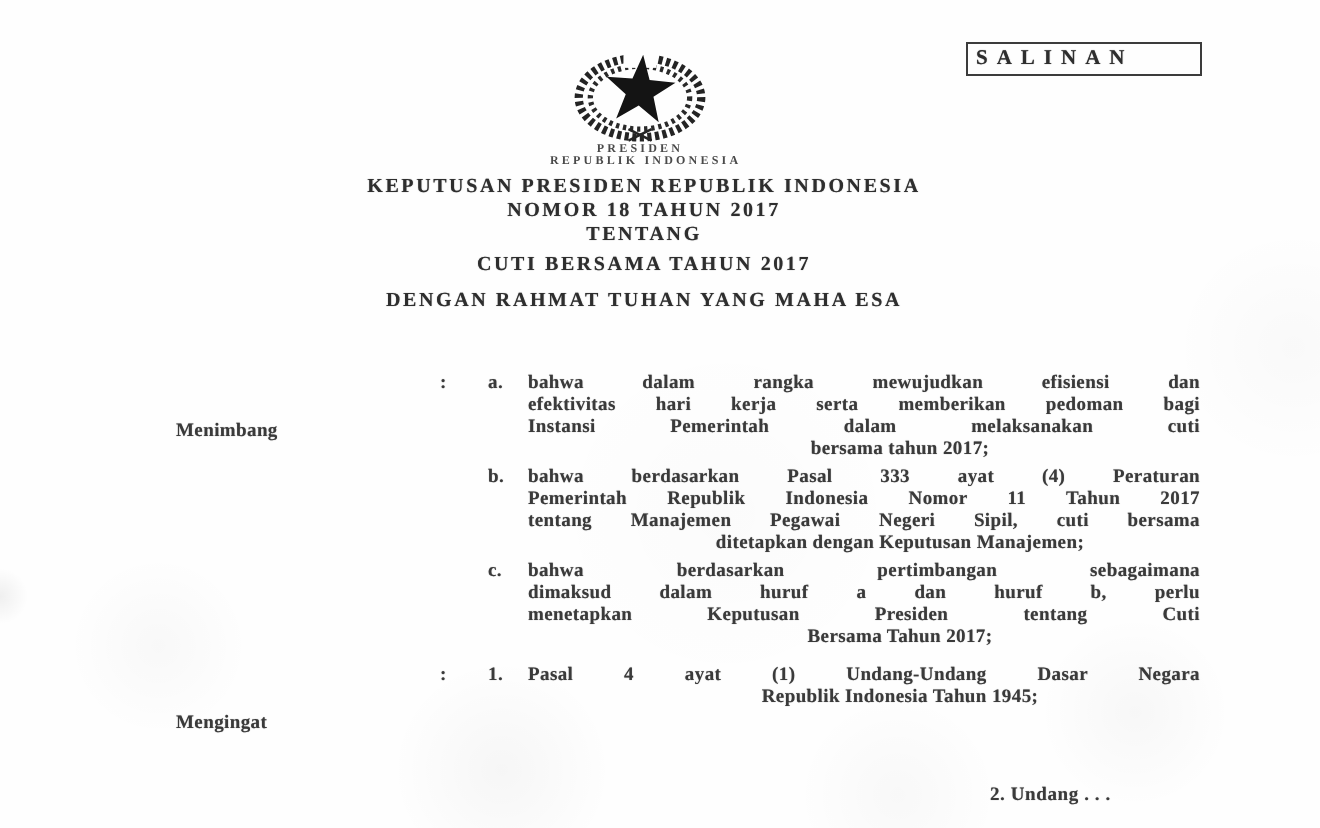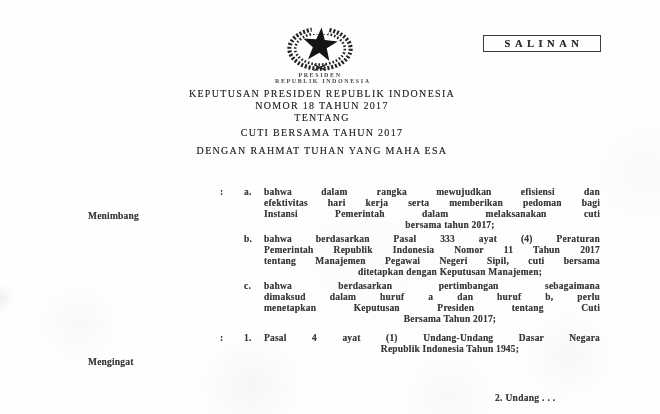--- a/index.html
+++ b/index.html
@@ -16,38 +16,38 @@
       radial-gradient(circle at 12% 78%, rgba(0,0,0,0.025), transparent 45px),
       radial-gradient(circle at 38% 93%, rgba(0,0,0,0.03), transparent 55px),
       radial-gradient(circle at 68% 96%, rgba(0,0,0,0.025), transparent 50px),
       radial-gradient(circle at 86% 86%, rgba(0,0,0,0.028), transparent 48px),
       radial-gradient(circle at 98% 42%, rgba(0,0,0,0.02), transparent 60px),
       radial-gradient(circle at 55% 62%, rgba(0,0,0,0.012), transparent 90px),
       #fefefe;
   }
   
   .stamp {
-    position:absolute; left:483px; top:35px; width:112px; height:15px;
+    position:absolute; left:483px; top:21px; width:112px; height:15px;
     border:1.6px solid #3c3c3c;
-    display:flex; align-items:center; justify-content:center;
+    display:flex; align-items:center; justify-content:flex-start;
     font-weight:bold; font-size:10.5px; letter-spacing:4.5px;
     padding-left:4px; color:#2e2e2e;
     text-shadow: 0 0 0.5px rgba(0,0,0,0.55);
   }
   
   .seal { position:absolute; left:275px; top:24px; width:90px; text-align:center; }
   .seal svg { display:block; margin:0 auto; }
   .seal-line {
     font-size:6px; letter-spacing:1.6px; font-weight:bold;
     line-height:6.2px; color:#4a4a4a; white-space:nowrap;
   }
   
   .heading {
     position:absolute; left:0; right:16px; top:88px;
-    text-align:center; font-weight:normal; color:#2e2e2e;
+    text-align:center; font-weight:bold; color:#2e2e2e;
     text-shadow: 0 0 0.5px rgba(0,0,0,0.5);
   }
   .h-line { font-size:10px; letter-spacing:1.3px; line-height:11.8px; }
   .h-subject { margin-top:4px; }
   .h-invocation { margin-top:5.5px;text-align:center; }
   .h-authority { margin-top:6.5px; }
   
   .body-block {
     position:absolute; left:88px; top:187px; width:512px;
     font-size:9.5px; font-weight:bold; letter-spacing:0.2px;

